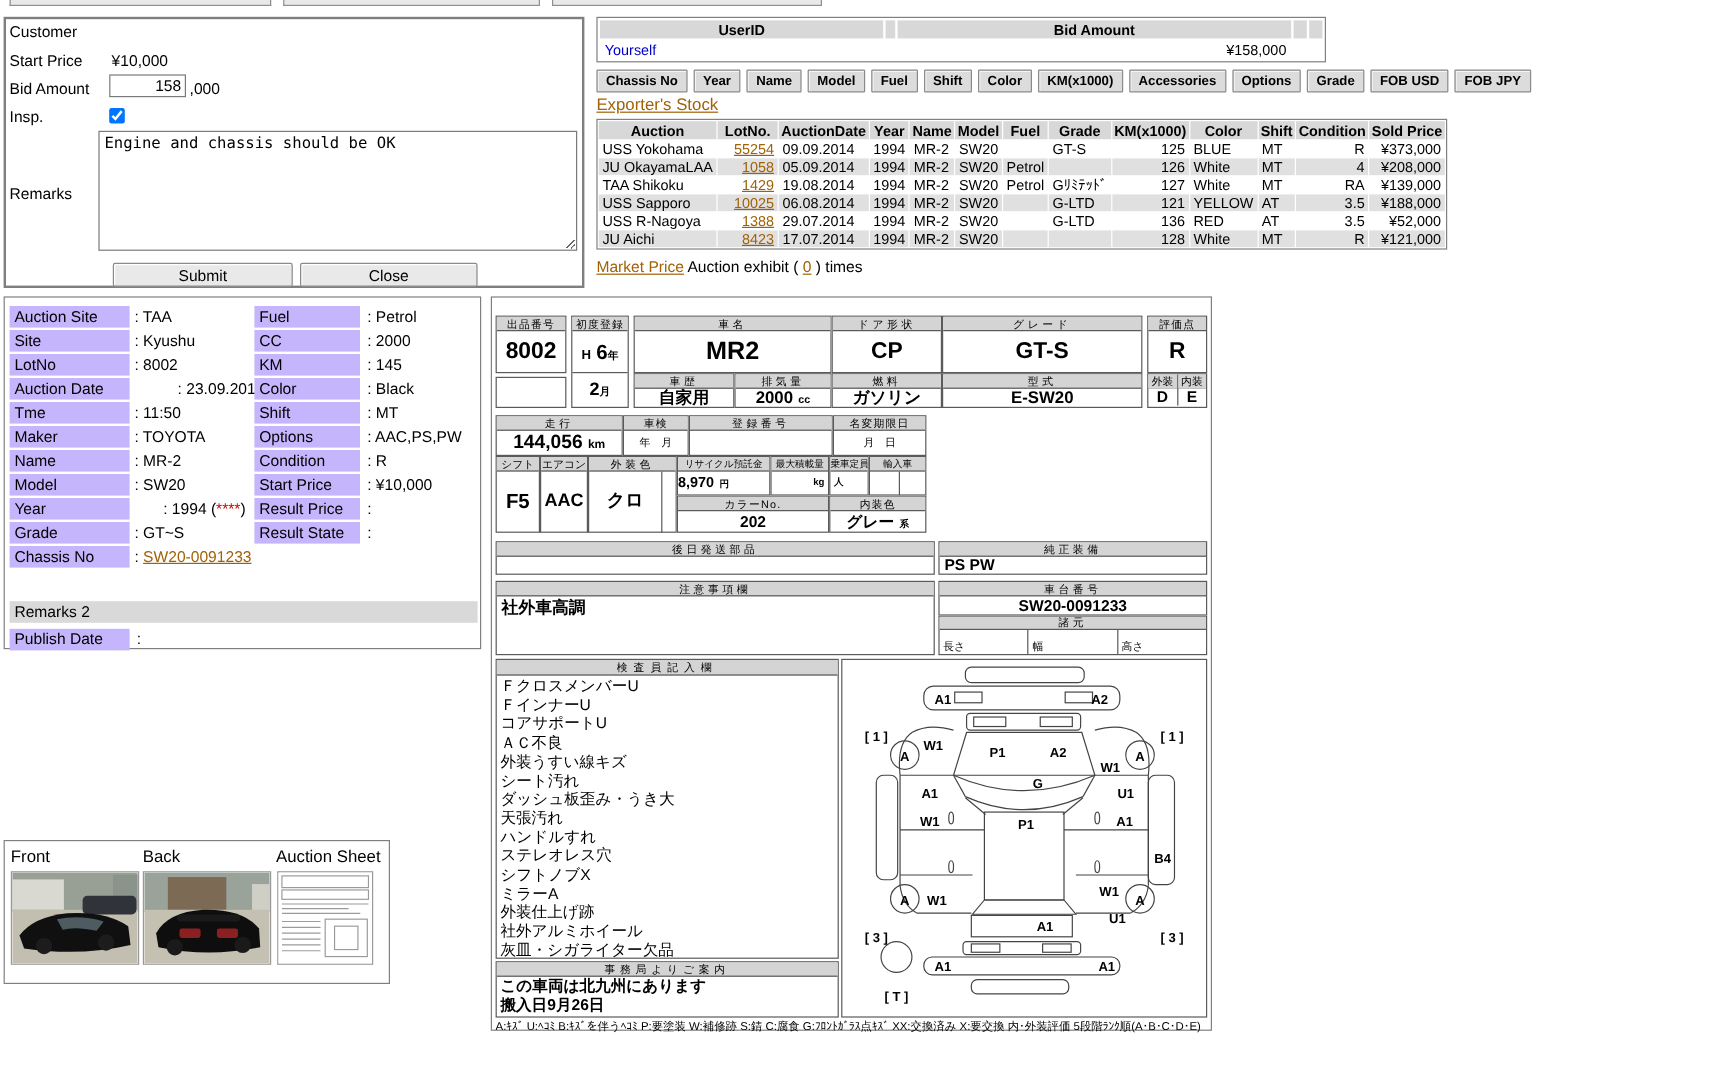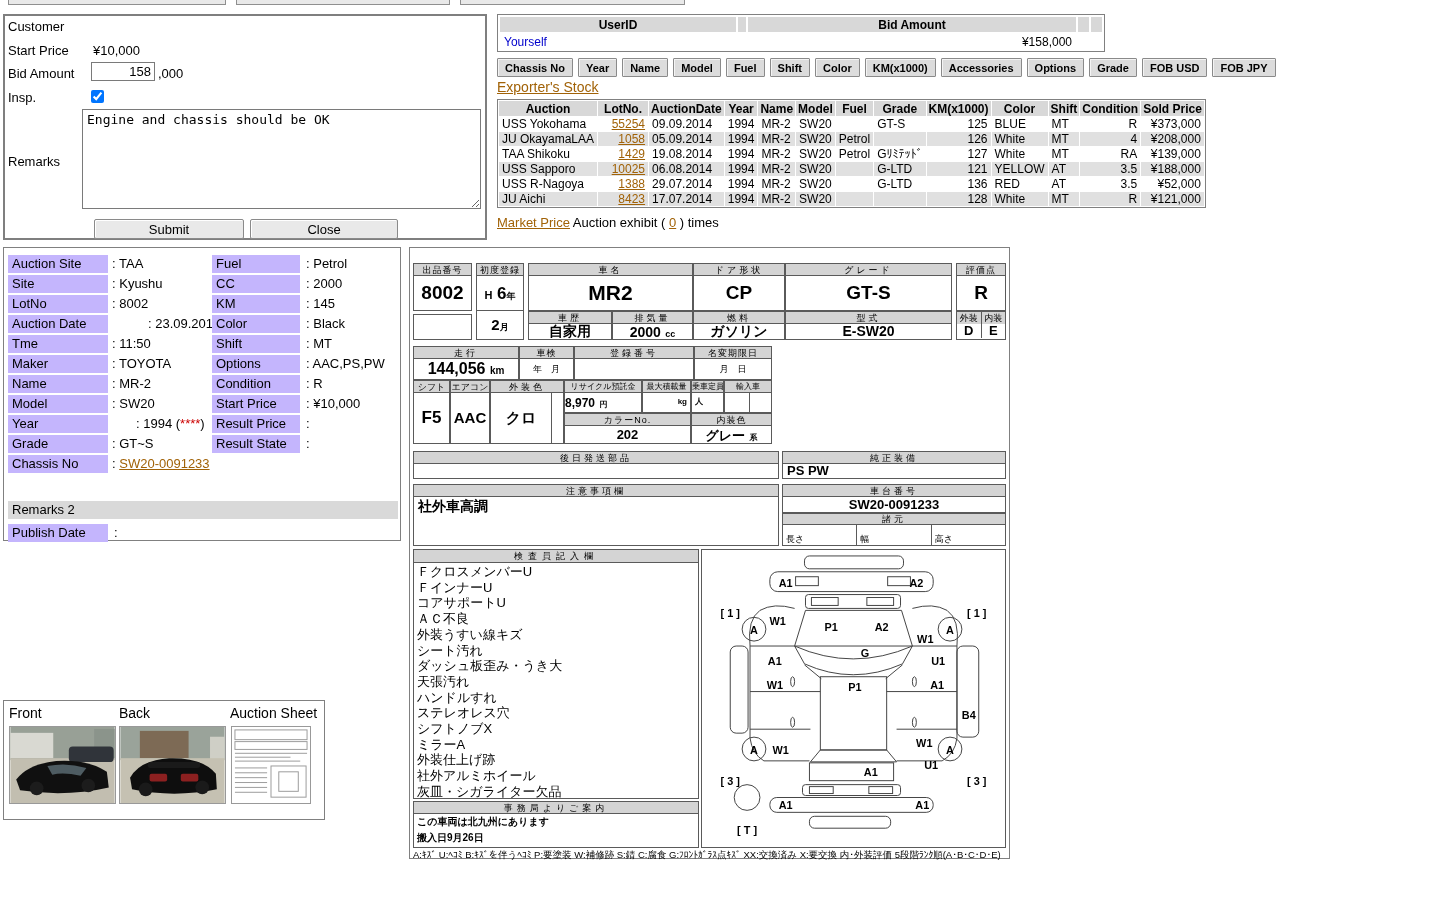--- a/index.html
+++ b/index.html
@@ -554,21 +554,21 @@
           <div>ステレオレス穴</div>
           <div>シフトノブX</div>
           <div>ミラーA</div>
           <div>外装仕上げ跡</div>
           <div>社外アルミホイール</div>
           <div>灰皿・シガライター欠品</div>
         </div>
     </div>
     <div class="sbox" style="left:3px;top:553px;width:286px;height:47px;">
       <div class="shead" style="letter-spacing:4px;">事務局よりご案内</div>
-      <div id="office-lines" style="font-size:10px;font-weight:bold;line-height:16px;padding-left:3px;white-space:nowrap;">
+      <div id="office-lines" style="font-size:13px;font-weight:bold;line-height:16px;padding-left:3px;white-space:nowrap;">
           <div>この車両は北九州にあります</div>
           <div>搬入日9月26日</div>
         </div>
     </div>
     <div class="sbox" style="left:291px;top:301px;width:305px;height:299px;">
       <svg id="car-diagram" width="303" height="297" viewBox="0 0 305 300">
         <rect class="ln" x="103" y="6" width="100" height="13" rx="5"></rect>
         <rect class="ln" x="68" y="22" width="165" height="20" rx="8"></rect>
         <rect class="ln" x="94" y="27" width="23" height="9"></rect>
           <rect class="ln" x="187" y="27" width="23" height="9"></rect>

